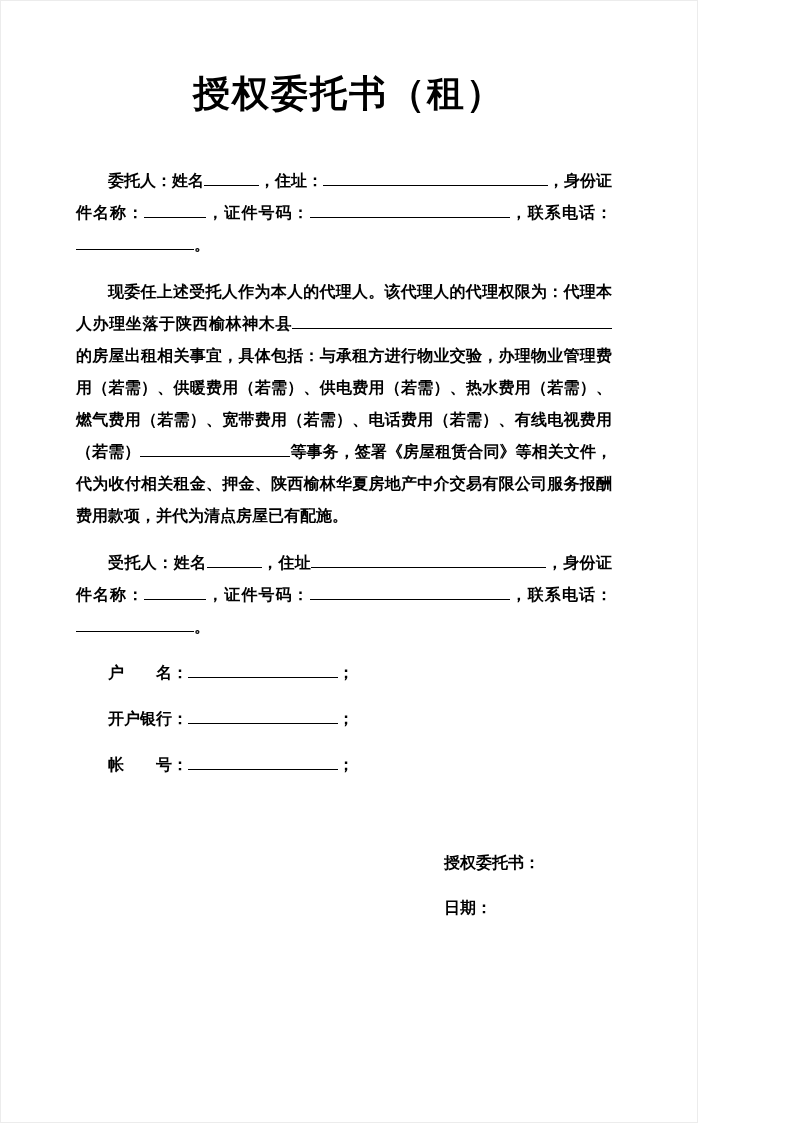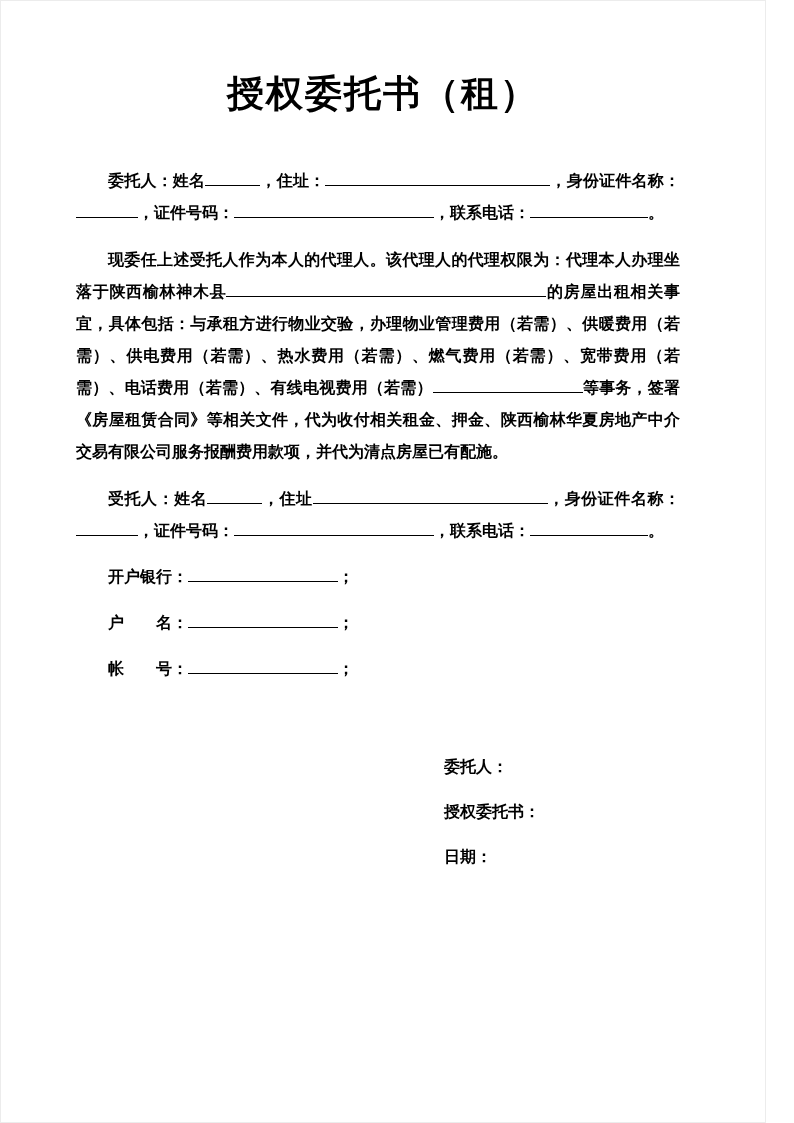--- a/index.html
+++ b/index.html
@@ -2,21 +2,21 @@
 <html><head>
 <meta charset="utf-8">
 <style>
   html, body {
     margin: 0;
     padding: 0;
     background: #ffffff;
   }
   .page {
     position: relative;
-    width: 766px;
+    width: 698px;
     height: 1123px;
     box-sizing: border-box;
     padding: 68px 75px 0 75px;
     background: #ffffff;
     border: 1px solid #ececec;
     font-family: "Liberation Serif", "DejaVu Serif", serif;
     font-weight: 700;
     color: #000000;
     font-size: 16px;
     overflow: hidden;
@@ -60,24 +60,23 @@
 <body>
 
 <div class="page">
 
   <h1 class="title">授权委托书（租）</h1>
 
   <div>
       <p class="para indent justify"><span>委托人：姓名</span><span class="blank" style="width: 55px;"></span><span>，住址：</span><span class="blank" style="width: 225px;"></span><span>，身份证件名称：</span><span class="blank" style="width: 62px;"></span><span>，证件号码：</span><span class="blank" style="width: 200px;"></span><span>，联系电话：</span><span class="blank" style="width: 118px;"></span><span>。</span></p>
       <p class="para indent justify"><span>现委任上述受托人作为本人的代理人。该代理人的代理权限为：代理本人办理坐落于陕西榆林神木县</span><span class="blank" style="width: 320px;"></span><span>的房屋出租相关事宜，具体包括：与承租方进行物业交验，办理物业管理费用（若需）、供暖费用（若需）、供电费用（若需）、热水费用（若需）、燃气费用（若需）、宽带费用（若需）、电话费用（若需）、有线电视费用（若需）</span><span class="blank" style="width: 150px;"></span><span>等事务，签署《房屋租赁合同》等相关文件，代为收付相关租金、押金、陕西榆林华夏房地产中介交易有限公司服务报酬费用款项，并代为清点房屋已有配施。</span></p>
       <p class="para indent justify"><span>受托人：姓名</span><span class="blank" style="width: 55px;"></span><span>，住址</span><span class="blank" style="width: 235px;"></span><span>，身份证件名称：</span><span class="blank" style="width: 62px;"></span><span>，证件号码：</span><span class="blank" style="width: 200px;"></span><span>，联系电话：</span><span class="blank" style="width: 118px;"></span><span>。</span></p>
+      <p class="para indent account-line"><span>户　　名：</span><span class="blank" style="width: 150px;"></span><span>；</span></p>
       <p class="para indent account-line"><span>开户银行：</span><span class="blank" style="width: 150px;"></span><span>；</span></p>
-      <p class="para indent account-line"><span>户　　名：</span><span class="blank" style="width: 150px;"></span><span>；</span></p>
       <p class="para indent account-line"><span>帐　　号：</span><span class="blank" style="width: 150px;"></span><span>；</span></p>
     </div>
 
   <div class="signature">
-    <div class="sig-line">委托人：</div>
     <div class="sig-line">授权委托书：</div>
     <div class="sig-line">日期：</div>
   </div>
 
 </div>
 
 </body></html>

